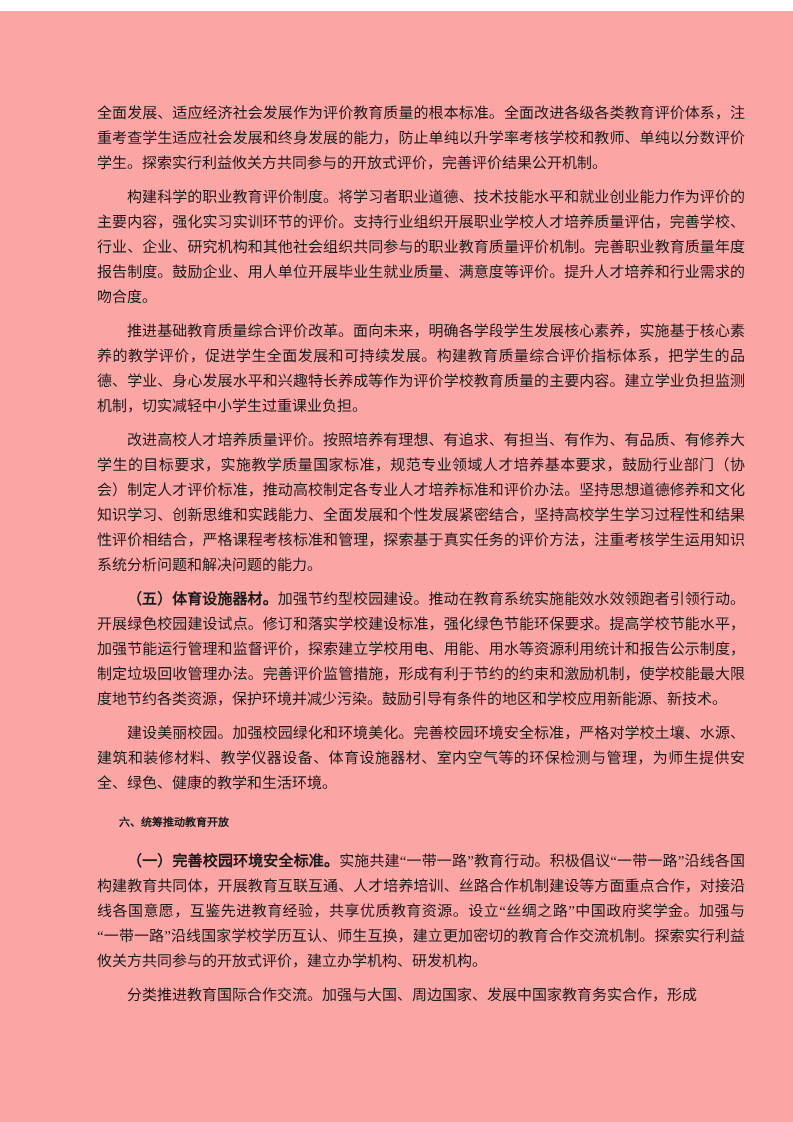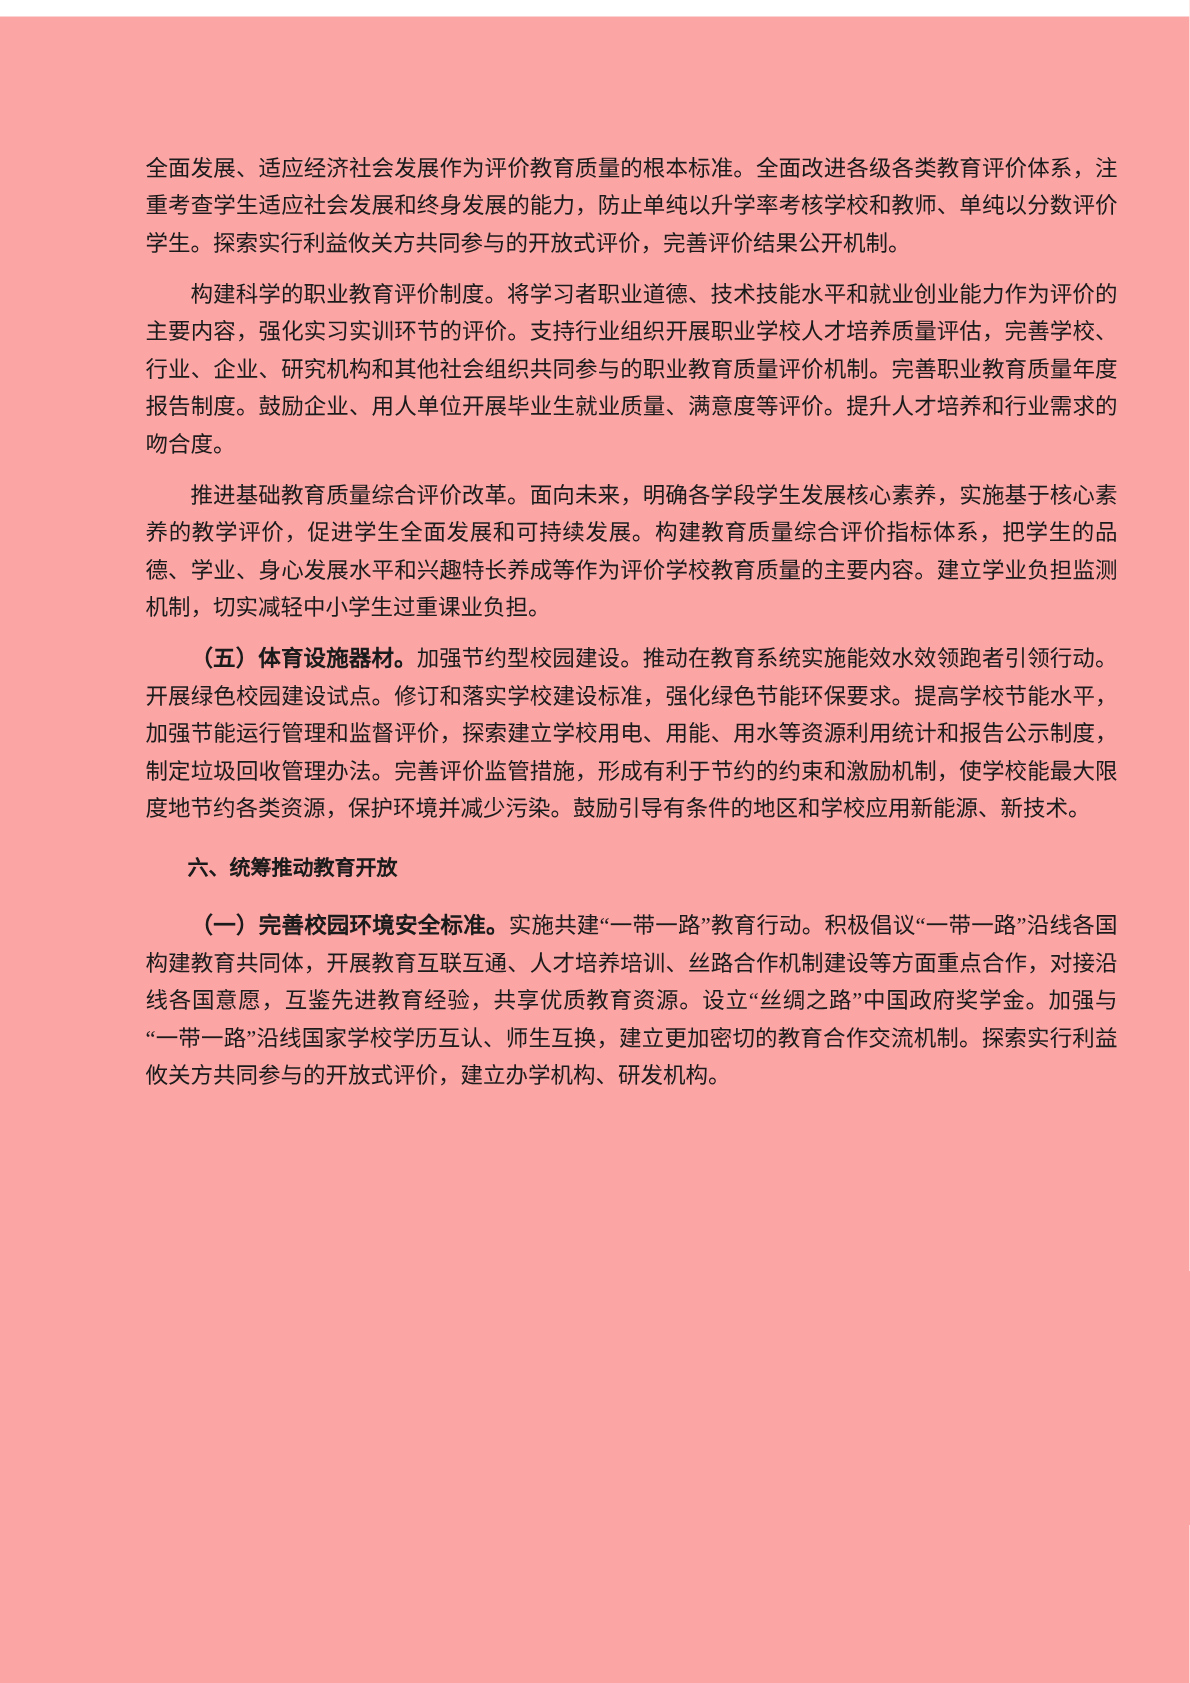--- a/index.html
+++ b/index.html
@@ -25,21 +25,21 @@
   .para {
     margin: 0 0 9px 0;
   }
   .para.indent {
     text-indent: 2em;
   }
   .para-lead {
     font-weight: bold;
   }
   .section-heading {
-    font-size: 14px;
+    font-size: 11px;
     font-weight: bold;
     margin: 14px 0 14px 0;
     text-indent: 2em;
     text-align: left;
     line-height: 25px;
   }
 </style>
 </head>
 <body>
 
@@ -50,26 +50,35 @@
   </p>
 
   <p class="para indent">
     <span>构建科学的职业教育评价制度。将学习者职业道德、技术技能水平和就业创业能力作为评价的主要内容，强化实习实训环节的评价。支持行业组织开展职业学校人才培养质量评估，完善学校、行业、企业、研究机构和其他社会组织共同参与的职业教育质量评价机制。完善职业教育质量年度报告制度。鼓励企业、用人单位开展毕业生就业质量、满意度等评价。提升人才培养和行业需求的吻合度。</span>
   </p>
 
   <p class="para indent">
     <span>推进基础教育质量综合评价改革。面向未来，明确各学段学生发展核心素养，实施基于核心素养的教学评价，促进学生全面发展和可持续发展。构建教育质量综合评价指标体系，把学生的品德、学业、身心发展水平和兴趣特长养成等作为评价学校教育质量的主要内容。建立学业负担监测机制，切实减轻中小学生过重课业负担。</span>
   </p>
 
+  <p class="para indent">
+    <span>改进高校人才培养质量评价。按照培养有理想、有追求、有担当、有作为、有品质、有修养大学生的目标要求，实施教学质量国家标准，规范专业领域人才培养基本要求，鼓励行业部门（协会）制定人才评价标准，推动高校制定各专业人才培养标准和评价办法。坚持思想道德修养和文化知识学习、创新思维和实践能力、全面发展和个性发展紧密结合，坚持高校学生学习过程性和结果性评价相结合，严格课程考核标准和管理，探索基于真实任务的评价方法，注重考核学生运用知识系统分析问题和解决问题的能力。</span>
+  </p>
 
   <p class="para indent">
     <strong class="para-lead">（五）体育设施器材。</strong><span>加强节约型校园建设。推动在教育系统实施能效水效领跑者引领行动。开展绿色校园建设试点。修订和落实学校建设标准，强化绿色节能环保要求。提高学校节能水平，加强节能运行管理和监督评价，探索建立学校用电、用能、用水等资源利用统计和报告公示制度，制定垃圾回收管理办法。完善评价监管措施，形成有利于节约的约束和激励机制，使学校能最大限度地节约各类资源，保护环境并减少污染。鼓励引导有条件的地区和学校应用新能源、新技术。</span>
   </p>
 
+  <p class="para indent">
+    <span>建设美丽校园。加强校园绿化和环境美化。完善校园环境安全标准，严格对学校土壤、水源、建筑和装修材料、教学仪器设备、体育设施器材、室内空气等的环保检测与管理，为师生提供安全、绿色、健康的教学和生活环境。</span>
+  </p>
 
   <h2 class="section-heading">六、统筹推动教育开放</h2>
 
   <p class="para indent">
     <strong class="para-lead">（一）完善校园环境安全标准。</strong><span>实施共建“一带一路”教育行动。积极倡议“一带一路”沿线各国构建教育共同体，开展教育互联互通、人才培养培训、丝路合作机制建设等方面重点合作，对接沿线各国意愿，互鉴先进教育经验，共享优质教育资源。设立“丝绸之路”中国政府奖学金。加强与“一带一路”沿线国家学校学历互认、师生互换，建立更加密切的教育合作交流机制。探索实行利益攸关方共同参与的开放式评价，建立办学机构、研发机构。</span>
   </p>
 
+  <p class="para indent">
+    <span>分类推进教育国际合作交流。加强与大国、周边国家、发展中国家教育务实合作，形成</span>
+  </p>
 
 </div>
 
 </body></html>

